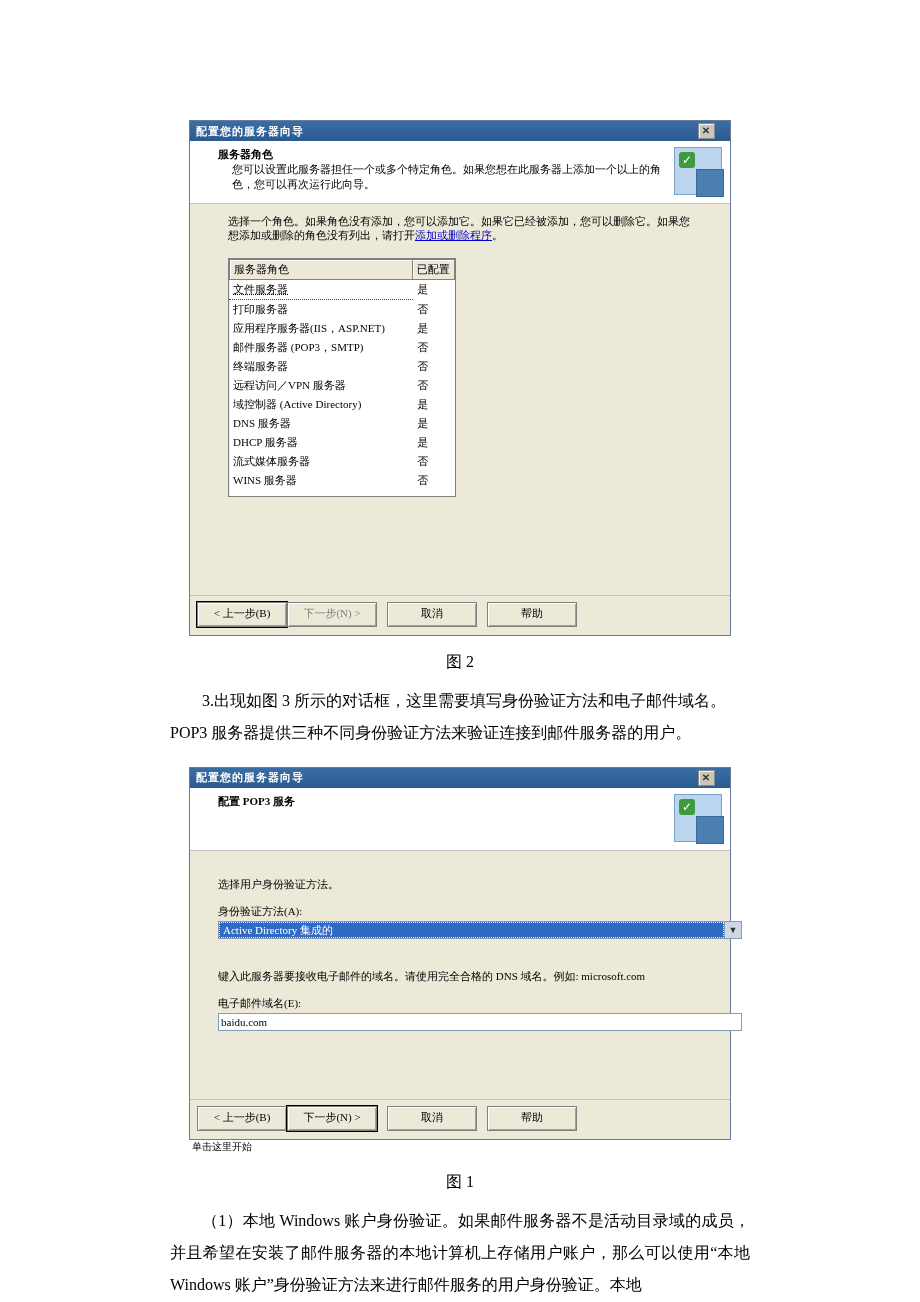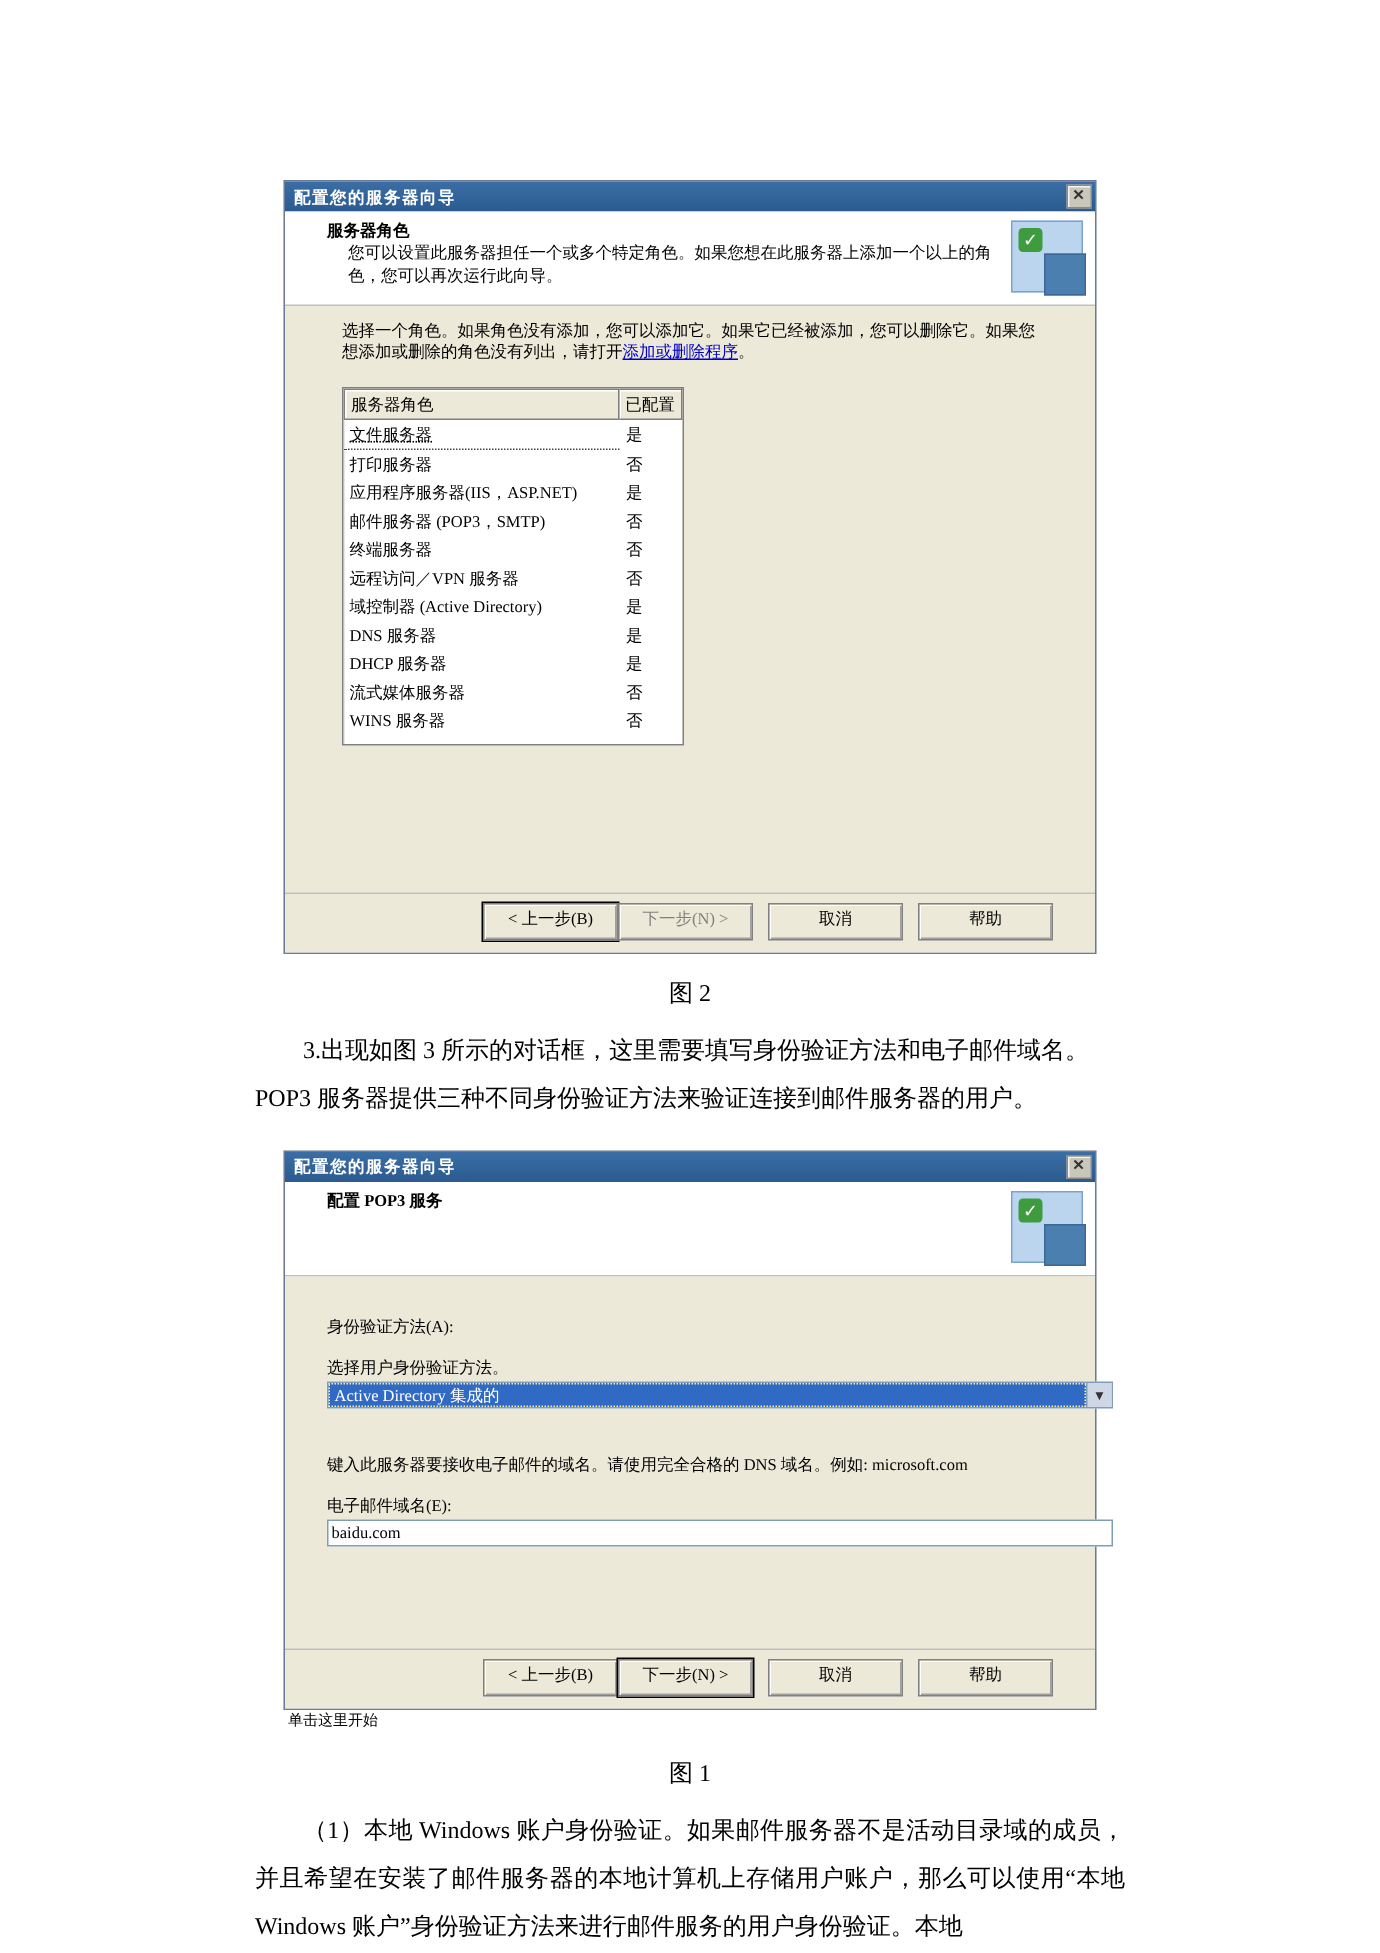--- a/index.html
+++ b/index.html
@@ -24,21 +24,21 @@
     font-size: 11px;
     color: #000;
     margin: 0 auto;
   }
   .dlg-titlebar {
     display: flex;
     align-items: center;
     background: linear-gradient(#3a6ea5, #2b5a8f);
     color: #fff;
     height: 20px;
-    padding: 0 2px 0 6px;
+    padding: 0 15px 0 6px;
     font-weight: bold;
     letter-spacing: 1px;
   }
   .dlg-titlebar .title-text { flex: 1; }
   .dlg-close {
     width: 15px;
     height: 14px;
     background: #c9c7ba;
     border: 1px solid #8a8a8a;
     color: #333;
@@ -116,23 +116,23 @@
   }
   .roles-head .col-name { border-left: 1px solid #808080; }
   .roles-row.selected .col-name {
     text-decoration: underline dotted #000;
     border-bottom: 1px dotted #444;
   }
   .roles-list { padding: 0 0 6px 0; }
 
   .dlg-buttons {
     display: flex;
-    justify-content: flex-end;
+    justify-content: flex-start;
     gap: 10px;
-    padding: 6px 28px 8px;
+    padding: 6px 7px 8px;
     border-top: 1px solid #c0c0c0;
     background: #ece9d8;
   }
   .btn {
     min-width: 72px;
     height: 21px;
     background: #ece9d8;
     border: 1px solid #808080;
     box-shadow: inset 1px 1px 0 #fff, inset -1px -1px 0 #a0a0a0;
     font-size: 11px;
@@ -297,22 +297,22 @@
     </div>
     <div class="dlg-header">
       <div class="dlg-header-text">
         <div class="dlg-header-title">配置 POP3 服务</div>
       </div>
       <div class="dlg-header-icon">
           <div class="check">✓</div>
         </div>
     </div>
     <div class="dlg2-body">
+      <div class="lbl">选择用户身份验证方法。</div>
       <div class="lbl">身份验证方法(A):</div>
-      <div class="lbl">选择用户身份验证方法。</div>
       <div class="select-field">
         <div class="sel-value">Active Directory 集成的</div>
         <div class="sel-btn">▼</div>
       </div>
       <div class="lbl" style="margin-top:30px;">键入此服务器要接收电子邮件的域名。请使用完全合格的 DNS 域名。例如: microsoft.com</div>
       <div class="lbl">电子邮件域名(E):</div>
       <input class="text-field" value="baidu.com" style="">
     </div>
     <div class="dlg-buttons">
       <div class="btn">&lt; 上一步(B)</div>

